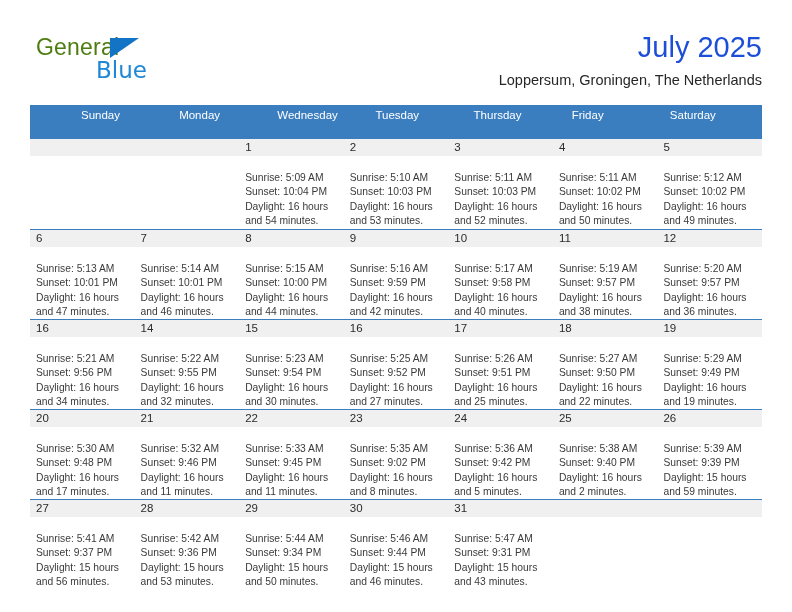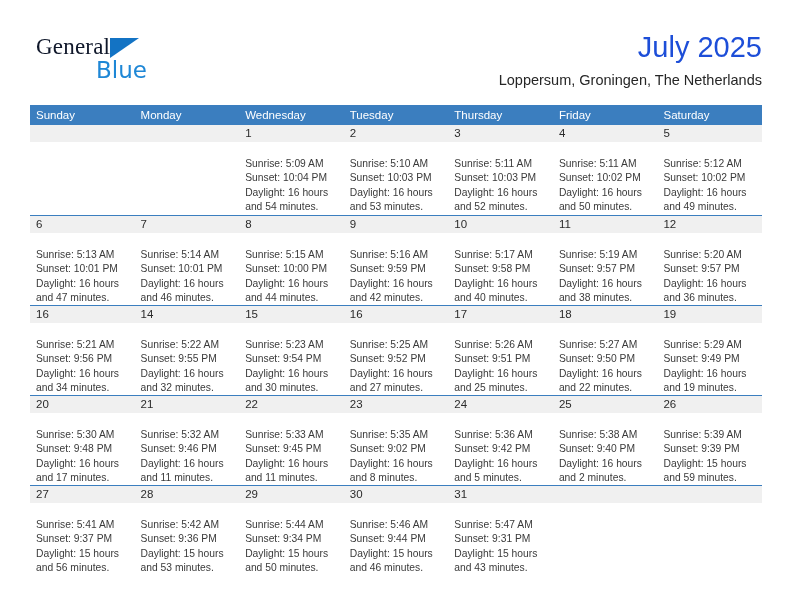--- a/index.html
+++ b/index.html
@@ -37,22 +37,22 @@
     top: 6px;
     width: 150px;
     height: 58px;
   }
   .logo-general {
     position: absolute;
     left: 0;
     top: 0;
     font-size: 23px;
     letter-spacing: .2px;
-    color: #0f172a;
-    font-family: Liberation Serif, serif;
+    color: #4d7c0f;
+    font-family: Liberation Sans, sans-serif;
   }
   .logo-tri {
     position: absolute;
     left: 74px;
     top: 4px;
     width: 0;
     height: 0;
     border-left: 29px solid #1373c4;
     border-bottom: 20px solid transparent;
   }
@@ -90,21 +90,22 @@
   .calendar {
     position: absolute;
     left: 30px;
     top: 105px;
     width: 732px;
   }
 
   .weekday-row {
     display: flex;
     background: #3b7ebf;
-    height: 20px;
+    height: 34px;
+    padding-left: 45px;
   }
   .weekday {
     flex: 1 1 0;
     color: #ffffff;
     font-size: 11.5px;
     line-height: 20px;
     padding-left: 6px;
     box-sizing: border-box;
     overflow: hidden;
     white-space: nowrap;

